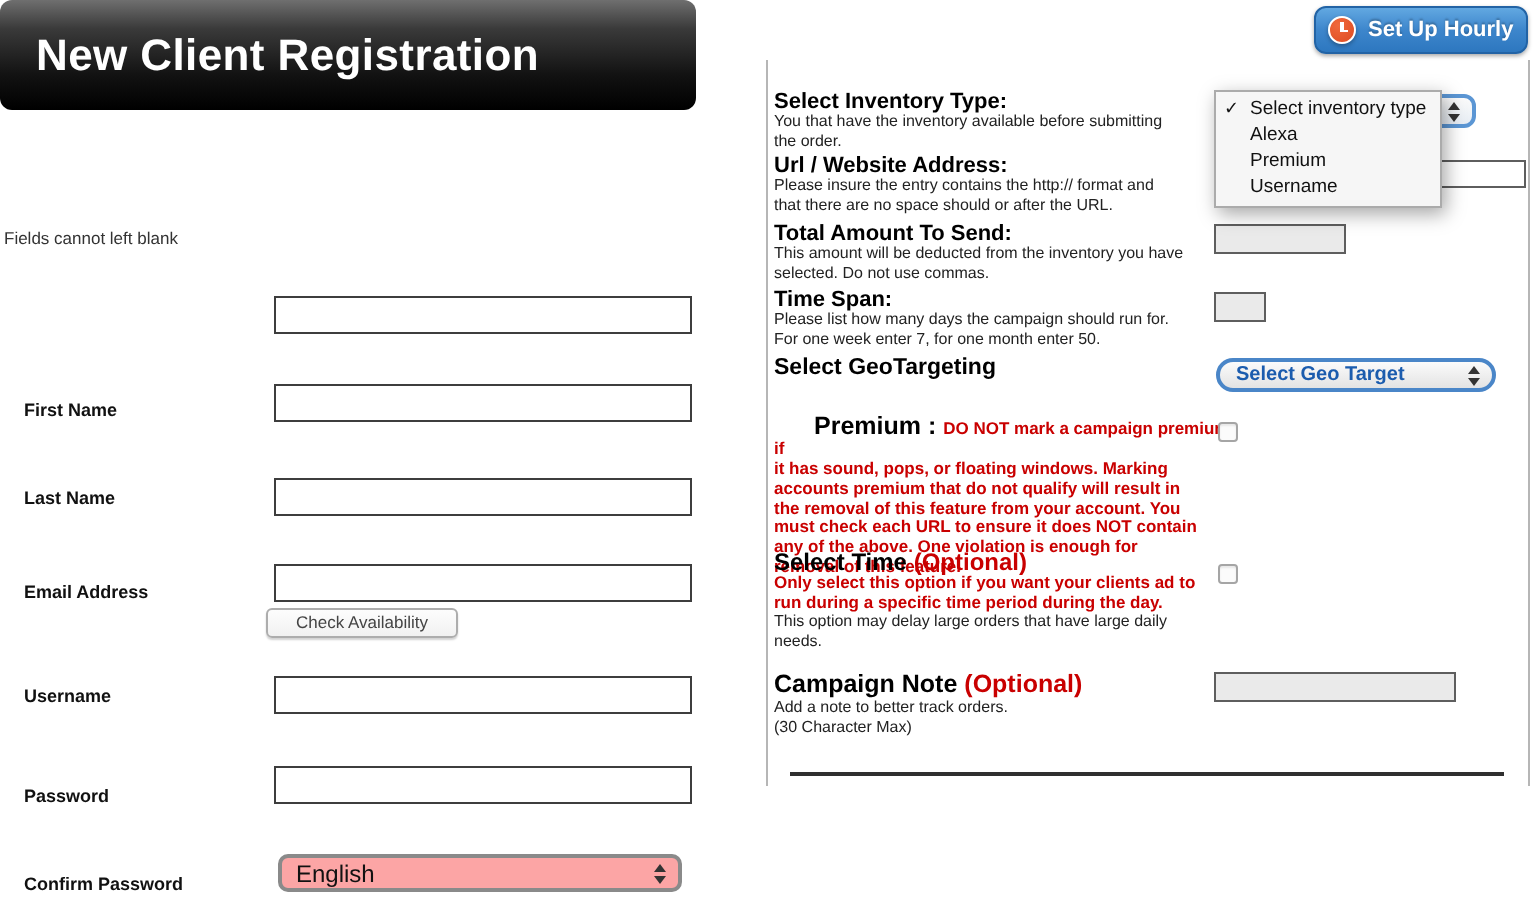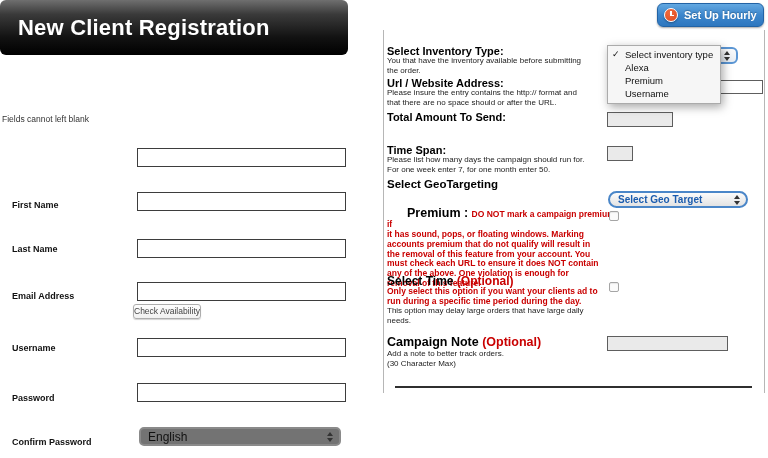--- a/index.html
+++ b/index.html
@@ -8,24 +8,24 @@
   .abs { position:absolute; }
 
   
   .lp-header { left:0; top:3; width:348px; height:55px; border-radius:6px;
     background:linear-gradient(180deg,#6f6f6f 0%,#3a3a3a 26%,#121212 68%,#000 100%);
     display:flex; align-items:center; }
   .lp-title { color:#fff; font-weight:bold; font-size:22px; padding-left:18px; letter-spacing:.2px; }
   .lp-note { left:2px; top:114px; font-size:8.5px; color:#333; }
   .lp-label { left:12px; font-size:9px; font-weight:bold; color:#111;margin-top:48px; }
   .lp-input { left:137px; width:209px; height:19px; background:#fff; border:1px solid #3d3d3d; }
-  .check-btn { left:133px; top:304px; height:15px; padding:0 0; font-size:8.5px; color:#444;
+  .check-btn { left:133px; top:304px; height:15px; padding:0 14px; font-size:8.5px; color:#444;
     background:linear-gradient(#fdfdfd,#f1f1f1); border:1px solid #adadad; border-radius:3px;
     box-shadow:0 1px 1px rgba(0,0,0,.18); line-height:13px; }
-  .lang-select { left:139px; top:427px; width:202px; height:19px; background:#737373;
+  .lang-select { left:139px; top:427px; width:202px; height:19px; background:#fca5a5;
     border:2px solid #8a8a8a; border-radius:5px; display:flex; align-items:center; }
   .lang-select .val { font-size:12px; color:#111; padding-left:7px; flex:1; }
 
   
   .stepper { width:9px; margin-right:5px; display:flex; flex-direction:column; align-items:center; gap:2px; }
   .tri-up { width:0; height:0; border-left:3.5px solid transparent; border-right:3.5px solid transparent; border-bottom:4px solid #333; }
   .tri-dn { width:0; height:0; border-left:3.5px solid transparent; border-right:3.5px solid transparent; border-top:4px solid #333; }
 
   
   .rpanel { left:383px; top:30px; width:382px; height:363px; background:#fff;
@@ -34,21 +34,21 @@
     background:linear-gradient(180deg,#78b0e0 0%,#4f91cf 55%,#3c7ec2 100%);
     color:#fff; font-weight:bold; font-size:10px; line-height:13px; padding-left:4px; }
   .h11 { font-size:11px; font-weight:bold; color:#000; }
   .h12 { font-size:12.5px; font-weight:bold; color:#000;padding-left:20px; }
   .desc { font-size:8px; color:#222; line-height:1.22; white-space:pre-line; }
   .red  { color:#c90000; font-weight:bold; }
   .warn { font-size:8.5px; line-height:1.15; white-space:pre-line; color:#c90000; font-weight:bold; }
   .g-input { background:#eaeaea; border:1px solid #5e5e5e; }
   .w-input { background:#fff; border:1px solid #5e5e5e; }
   .geo-select { width:140px; height:17px; border:2px solid #4a86c8; border-radius:9px;
-    background:linear-gradient(#fbfbfb,#e3e3e3); display:flex; align-items:center;margin-top:12px; }
+    background:linear-gradient(#fbfbfb,#e3e3e3); display:flex; align-items:center; }
   .geo-select .val { flex:1; font-size:10px; font-weight:bold; color:#1b5cae; padding-left:8px; }
   .inv-select { width:131px; height:17px; border:2px solid #5b96d4; border-radius:6px;
     background:linear-gradient(#fbfbfb,#e7edf4); display:flex; align-items:center; justify-content:flex-end; }
   .cbx { width:10px; height:10px; background:#fbfbfb; border:1px solid #a5a5a5; border-radius:2px;
     box-shadow:inset 0 1px 1px rgba(0,0,0,.08); }
   .divider { height:2px; background:#2f2f2f; }
 
   
   .menu { left:607px; top:45px; width:114px; background:#f6f6f6; border:1px solid #ababab;
     box-shadow:2px 3px 9px rgba(0,0,0,.35); padding:2px 0 3px 0; z-index:50; }
@@ -115,20 +115,22 @@
         <span class="tri-dn"></span>
       </span>
   </div>
 
   <div class="abs h11" style="left:3px; top:47px">Url / Website Address:</div>
   <div class="abs desc" style="left:3px; top:58px">Please insure the entry contains the http:// format and
 that there are no space should or after the URL.</div>
   <input class="abs w-input" style="left: 263px; top: 50px; width: 116px; height: 14px;">
 
   <div class="abs h11" style="left:3px; top:81px">Total Amount To Send:</div>
+  <div class="abs desc" style="left:3px; top:92px">This amount will be deducted from the inventory you have
+selected.  Do not use commas.</div>
   <input class="abs g-input" style="left: 223px; top: 82px; width: 66px; height: 15px;">
 
   <div class="abs h11" style="left:3px; top:114px">Time Span:</div>
   <div class="abs desc" style="left:3px; top:125px">Please list how many days the campaign should run for.
 For one week enter 7, for one month enter 50.</div>
   <input class="abs g-input" style="left: 223px; top: 116px; width: 26px; height: 15px;">
 
   <div class="abs h11" style="left:3px; top:148px; font-size:11.5px">Select GeoTargeting</div>
   <div class="abs geo-select" style="left:224px; top:149px">
     <span class="val">Select Geo Target</span>

